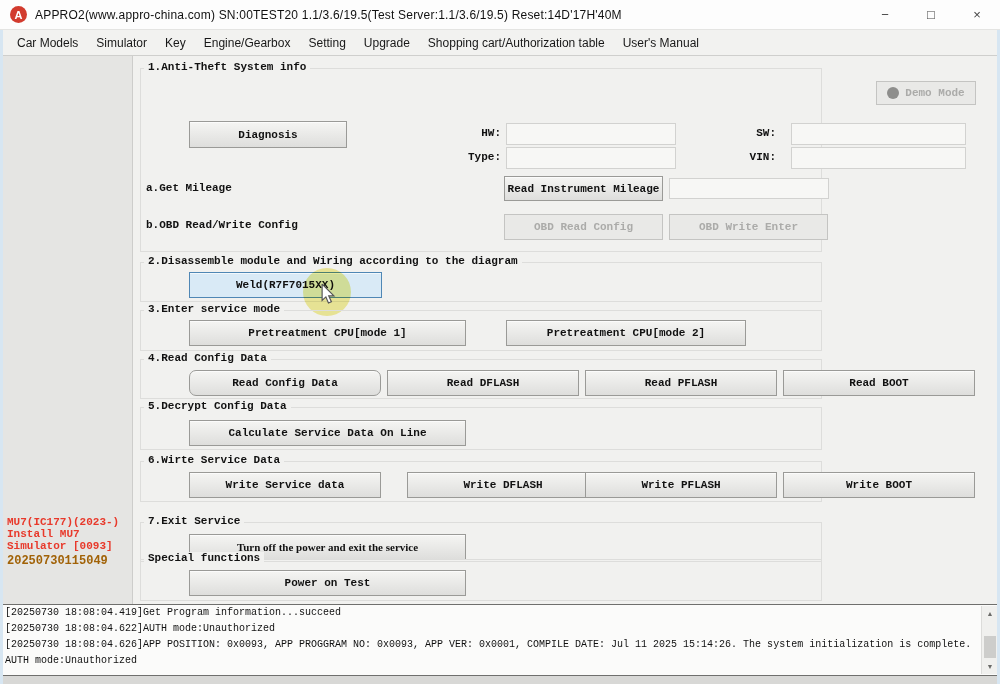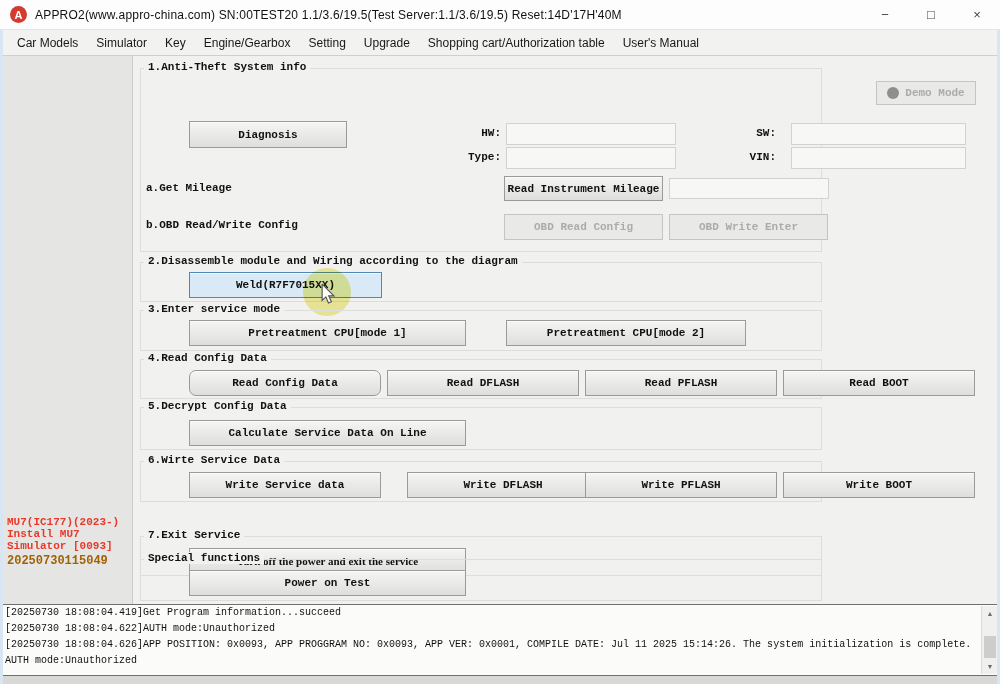--- a/index.html
+++ b/index.html
@@ -164,21 +164,21 @@
       </div>
 
       <div class="sec" style="top:405px; height:41px;">
         <span class="sec-title">6.Wirte Service Data</span>
         <div class="btn" style="left:48px; top:10px; width:192px; height:26px;">Write Service data</div>
         <div class="btn" style="left:246px; top:10px; width:192px; height:26px;margin-left:20px;">Write DFLASH</div>
         <div class="btn" style="left:444px; top:10px; width:192px; height:26px;">Write PFLASH</div>
         <div class="btn" style="left:642px; top:10px; width:192px; height:26px;">Write BOOT</div>
       </div>
 
-      <div class="sec" style="top:480px; height:40px;text-align:right;">
+      <div class="sec" style="top:466px; height:40px;text-align:right;">
         <span class="sec-title">7.Exit Service</span>
         <div class="btn" style="left:48px; top:11px; width:277px; height:26px;font-family:Liberation Serif, serif;">Turn off the power and exit the service</div>
       </div>
 
       <div class="sec" style="top:503px; height:42px;">
         <span class="sec-title">Special functions</span>
         <div class="btn" style="left:48px; top:10px; width:277px; height:26px;">Power on Test</div>
       </div>
 
     </div>

